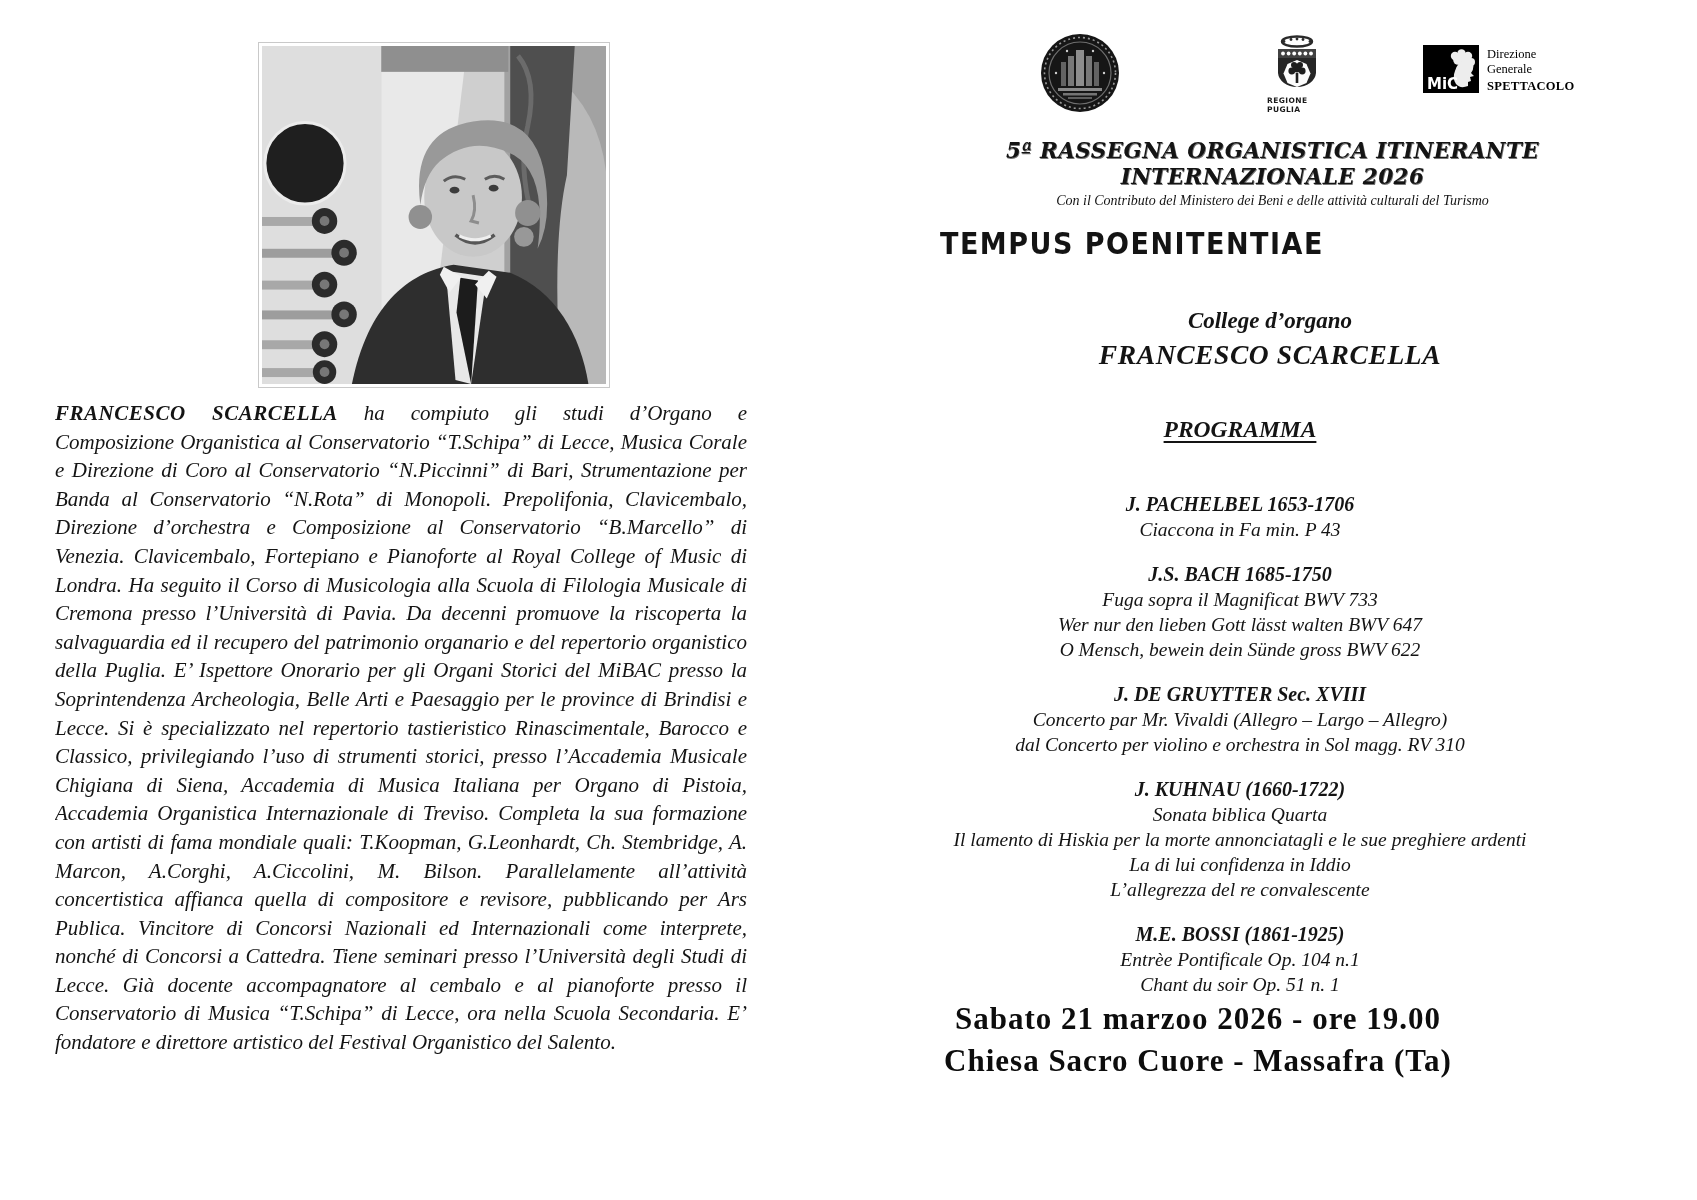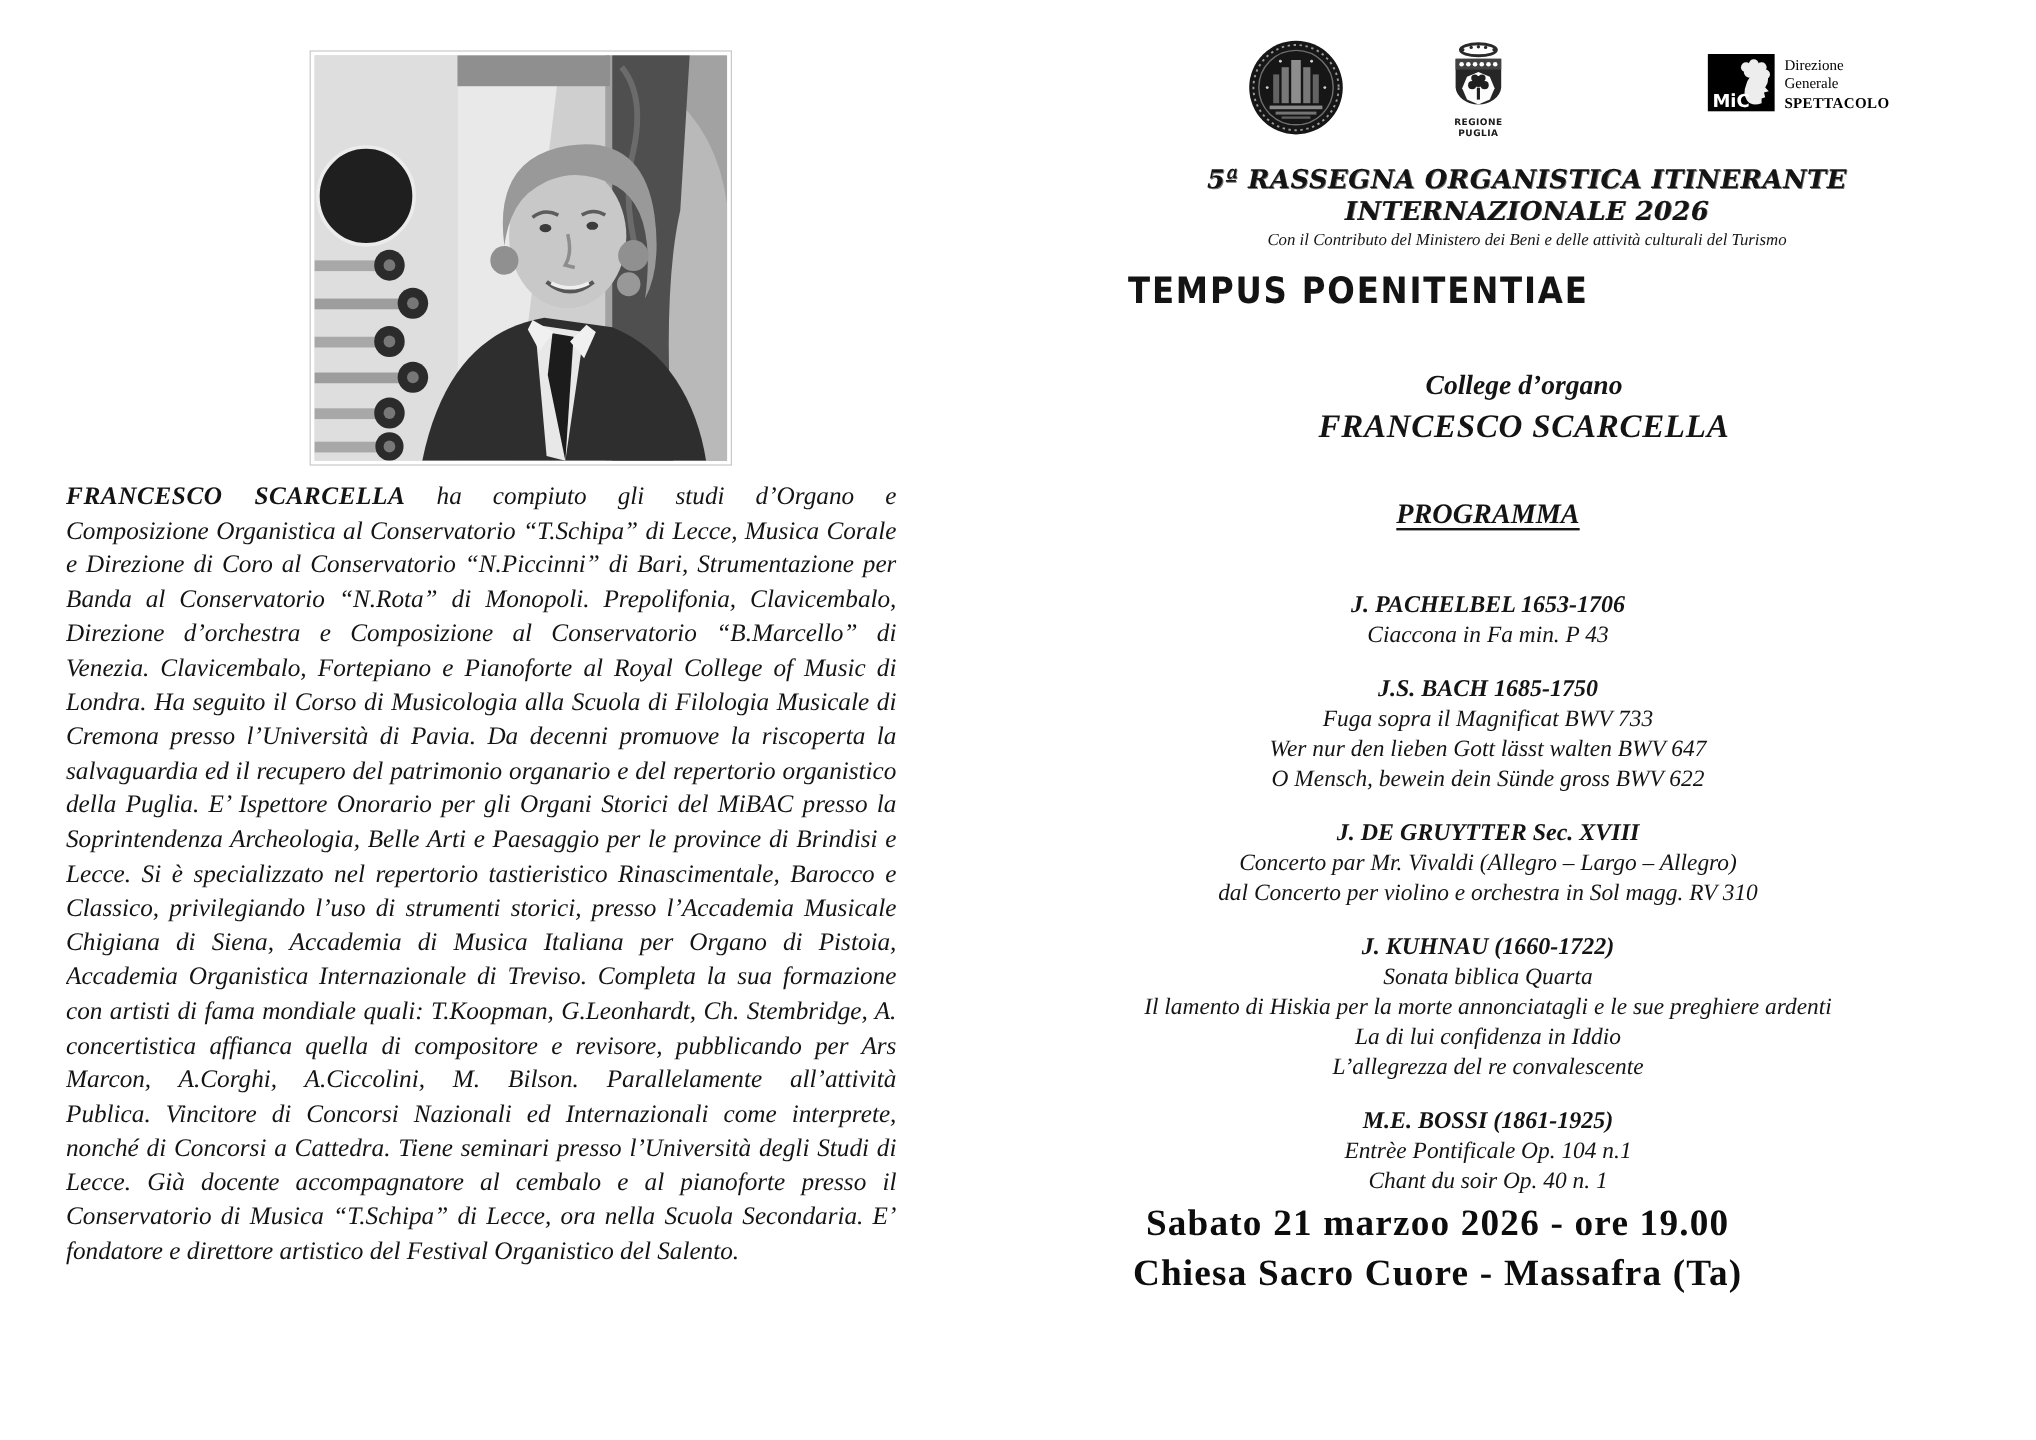--- a/index.html
+++ b/index.html
@@ -13,21 +13,21 @@
 
   .bio{position:absolute;left:55px;top:399px;width:692px;
        font-style:italic;font-size:21px;line-height:28.6px;}
   .bio-line{text-align:justify;text-align-last:justify;height:28.6px;overflow:hidden;white-space:normal;}
   .bio-line.last{text-align-last:left;}
   .bio-lead{font-weight:bold;letter-spacing:.5px;}
 
   
   .logo{position:absolute;}
   .seal-logo{left:1040px;top:33px;width:80px;height:80px;}
-  .rp-logo{left:1200px;top:35px;width:64px;text-align:center;}
+  .rp-logo{left:1267px;top:35px;width:64px;text-align:left;}
   .rp-caption{font-family:"DejaVu Sans",sans-serif;font-size:7.5px;font-weight:bold;
               letter-spacing:.4px;color:#1a1a1a;margin-top:1px;}
   .mic-wrap{left:1423px;top:45px;display:flex;align-items:flex-start;}
   .mic-text{margin-left:8px;font-family:Liberation Serif, serif;font-size:12.5px;
             line-height:15px;color:#000;padding-top:2px;}
   .mic-text .dg{font-weight:normal;}
   .mic-text .sp{font-weight:bold;letter-spacing:.3px;margin-top:2px;}
 
   .title-block{position:absolute;left:940px;top:138px;width:665px;text-align:center;}
   .title-line{font-family:"DejaVu Serif",serif;font-style:italic;font-weight:bold;
@@ -127,22 +127,22 @@
       <div class="bio-line">Londra.  Ha seguito il Corso di Musicologia alla Scuola di Filologia Musicale di</div>
       <div class="bio-line">Cremona presso l’Università di Pavia.  Da decenni promuove la riscoperta la</div>
       <div class="bio-line">salvaguardia ed il recupero del patrimonio organario e del repertorio organistico</div>
       <div class="bio-line">della Puglia. E’ Ispettore Onorario per gli Organi Storici  del MiBAC presso la</div>
       <div class="bio-line">Soprintendenza Archeologia, Belle Arti e Paesaggio per le province di Brindisi e</div>
       <div class="bio-line">Lecce. Si è specializzato nel repertorio tastieristico Rinascimentale, Barocco e</div>
       <div class="bio-line">Classico, privilegiando l’uso di strumenti storici, presso l’Accademia Musicale</div>
       <div class="bio-line">Chigiana di Siena, Accademia di Musica Italiana per Organo di Pistoia,</div>
       <div class="bio-line">Accademia Organistica Internazionale di Treviso. Completa la sua formazione</div>
       <div class="bio-line">con artisti di fama mondiale quali: T.Koopman, G.Leonhardt, Ch. Stembridge, A.</div>
+      <div class="bio-line">Marcon,   A.Corghi, A.Ciccolini, M. Bilson. Parallelamente all’attività</div>
       <div class="bio-line">concertistica affianca quella di compositore e revisore, pubblicando per Ars</div>
-      <div class="bio-line">Marcon,   A.Corghi, A.Ciccolini, M. Bilson. Parallelamente all’attività</div>
       <div class="bio-line">Publica.  Vincitore di Concorsi Nazionali ed Internazionali come interprete,</div>
       <div class="bio-line">nonché di Concorsi a Cattedra. Tiene seminari presso l’Università degli Studi di</div>
       <div class="bio-line">Lecce.  Già docente accompagnatore al cembalo e al pianoforte presso il</div>
       <div class="bio-line">Conservatorio di Musica “T.Schipa” di Lecce, ora nella Scuola Secondaria.  E’</div>
       <div class="bio-line last">fondatore e direttore artistico del Festival Organistico del Salento.</div>
     </div>
 </div>
 
 <div>
 
@@ -252,21 +252,21 @@
       <div class="program-group">
         <div class="composer fit">J. KUHNAU  (1660-1722)</div>
         <div class="work fit">Sonata biblica Quarta</div>
         <div class="work fit">Il lamento di Hiskia per la morte annonciatagli e le sue preghiere ardenti</div>
         <div class="work fit">La di lui confidenza in Iddio</div>
         <div class="work fit">L’allegrezza del re convalescente</div>
       </div>
       <div class="program-group">
         <div class="composer fit">M.E. BOSSI  (1861-1925)</div>
         <div class="work fit">Entrèe Pontificale Op. 104 n.1</div>
-        <div class="work fit">Chant du soir Op. 40 n. 1</div>
+        <div class="work fit">Chant du soir Op. 51 n. 1</div>
       </div>
     </div>
 
   <div class="date-block">
     <div class="date-line">Sabato 21 marzoo 2026 - ore 19.00</div>
     <div class="date-line">Chiesa Sacro Cuore - Massafra (Ta)</div>
   </div>
 </div>
 
 </body></html>

